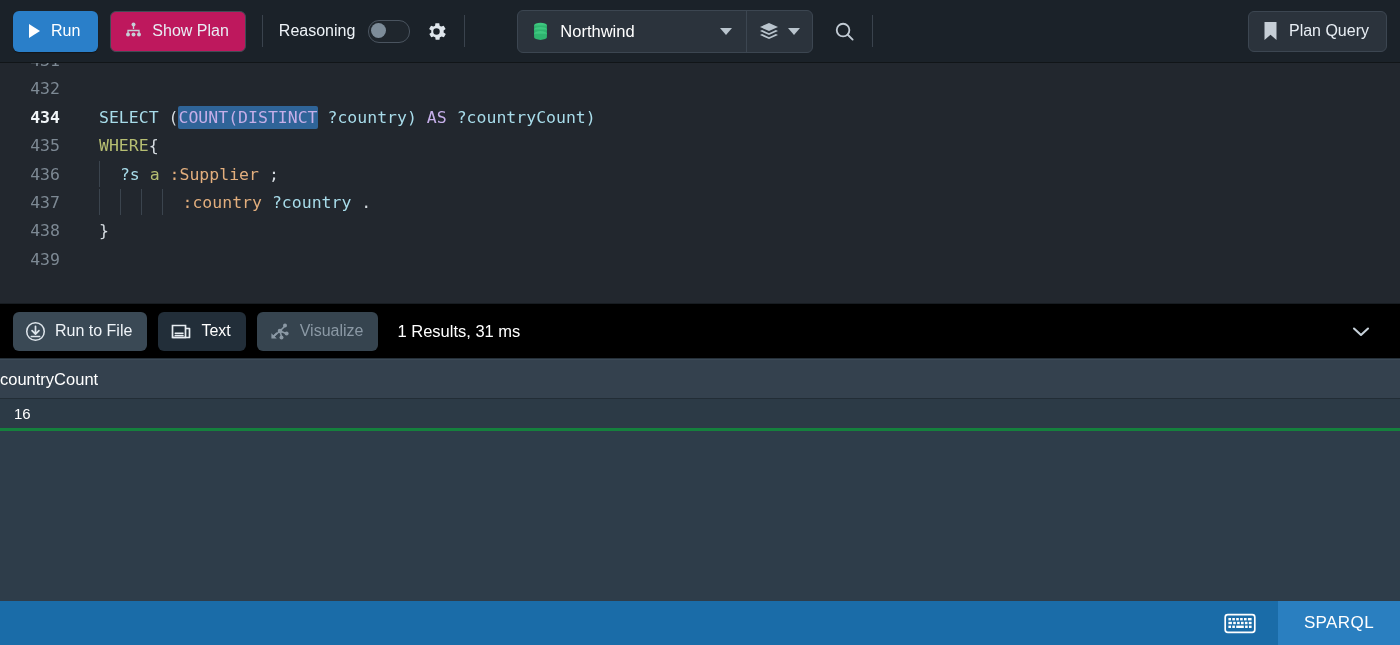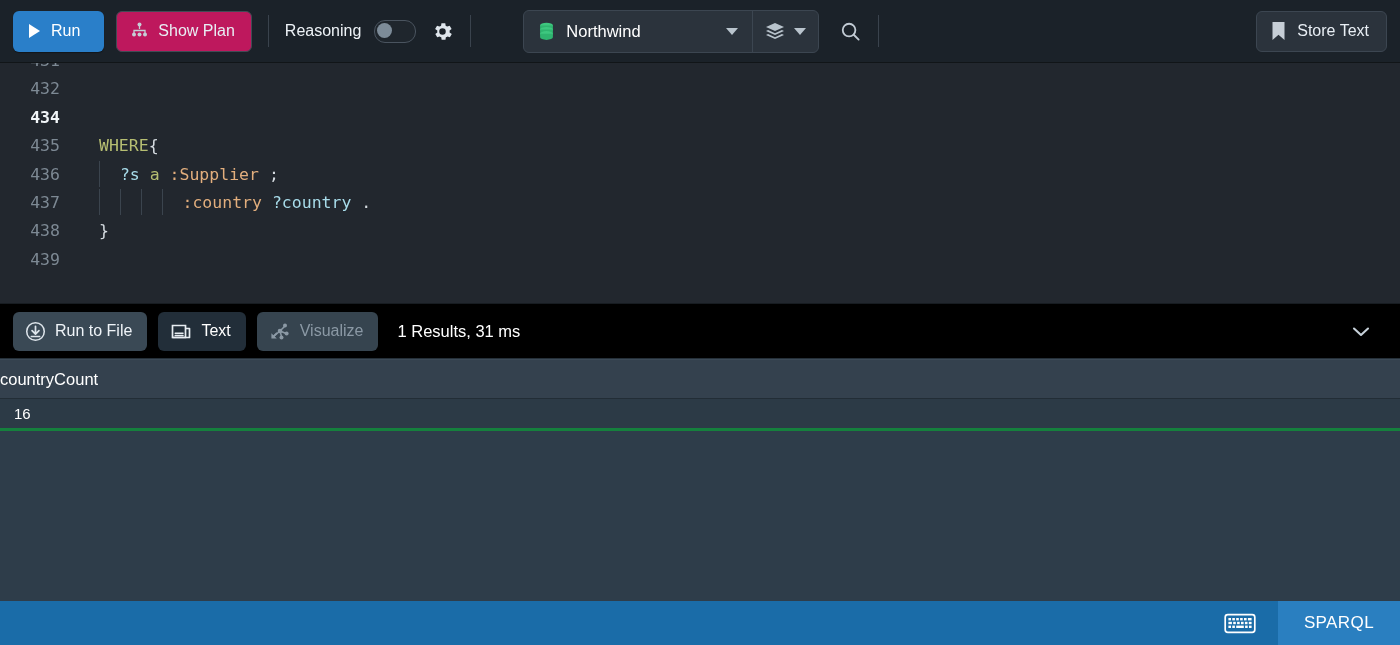--- a/index.html
+++ b/index.html
@@ -45,21 +45,21 @@
     box-sizing: border-box;
     font-size: 16px;
     color: #e8eef4;
     cursor: pointer;
     user-select: none;
     white-space: nowrap;
   }
   .tb-btn.run {
     background: #2a7fc9;
     color: #ffffff;
-    padding: 0 24px 0 14px;
+    padding: 0 18px 0 14px;
     box-shadow: 0 1px 1px rgba(0,0,0,.35);
   }
   .tb-btn.plan {
     background: #be185d;
     border: 1px solid #414b55;
     margin-left: 12px;
     padding: 0 16px 0 13px;
   }
   .tb-sep {
     width: 1px;
@@ -406,41 +406,42 @@
     <div class="tb-sep"></div>
 
     <div class="tb-spacer"></div>
 
     <div class="tb-btn store">
       <span class="icon-btn">
         <svg width="15" height="20" viewBox="0 0 15 20" fill="#c6ced6">
           <path d="M1.5 1 h12 v18 l-6 -5.2 l-6 5.2 z"></path>
         </svg>
       </span>
-      <span>Store Text</span>
+      <span>Plan Query</span>
     </div>
 
   </div>
 
   <div class="editor">
     <div class="code-scroll">
 
       <div class="code-line">
         <span class="gutter">431</span>
         <span class="code-text"></span>
       </div>
 
       <div class="code-line">
         <span class="gutter">432</span>
         <span class="code-text"></span>
       </div>
 
 
       <div class="code-line active">
         <span class="gutter">434</span>
+        <span class="code-text"><span class="t-kw">SELECT</span><span class="t-punc"> (</span><span class="sel-hl t-fn">COUNT(DISTINCT</span><span class="t-var"> ?country)</span><span class="t-fn"> AS </span><span class="t-var">?countryCount)</span></span>
       </div>
 
       <div class="code-line">
         <span class="gutter">435</span>
         <span class="code-text"><span class="t-kw2">WHERE</span><span class="t-brace">{</span></span>
       </div>
 
       <div class="code-line">
         <span class="gutter">436</span>
         <span class="code-text"><span class="indent-guide"></span><span class="t-punc">&nbsp;&nbsp;</span><span class="t-var">?s</span><span class="t-kw2"> a </span><span class="t-iri">:Supplier</span><span class="t-punc"> ;</span></span>

